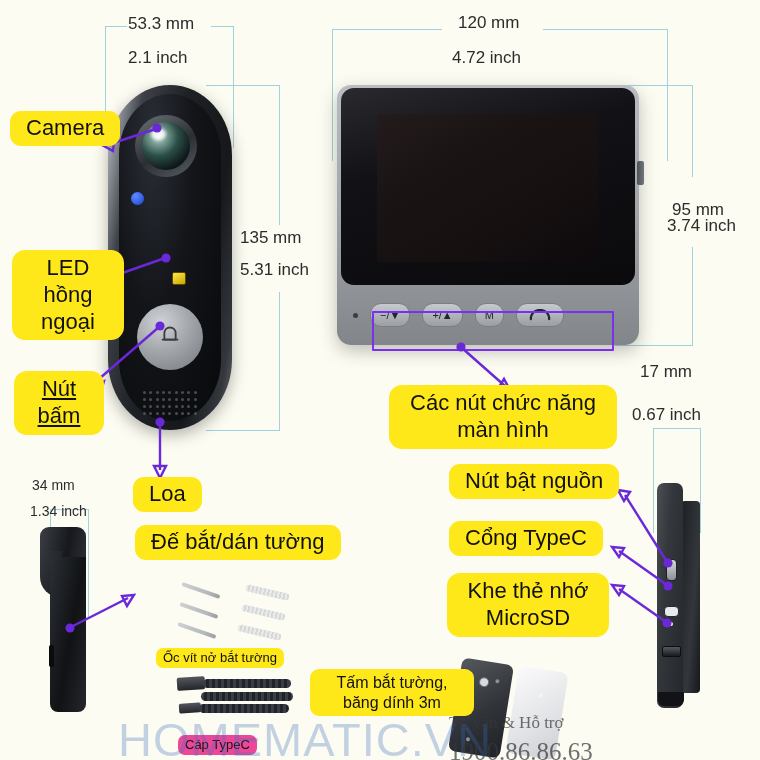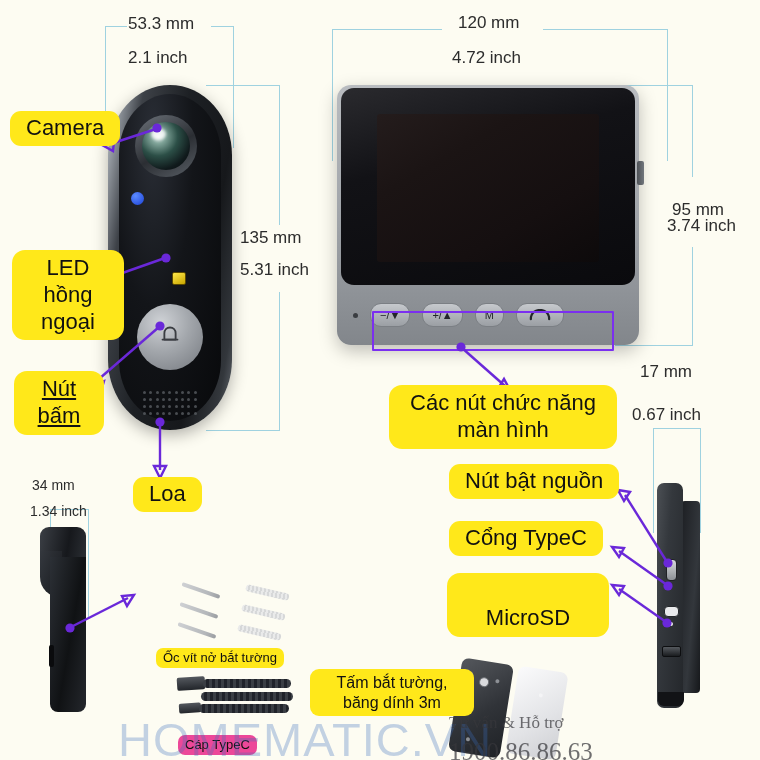--- a/index.html
+++ b/index.html
@@ -548,32 +548,33 @@
     <span>ngoại</span>
   </div>
 
   <div class="lbl two" style="left:14px; top:371px; width:74px; padding:5px 8px;text-decoration:underline;">
     <span>Nút</span><br>
     <span>bấm</span>
   </div>
 
   <div class="lbl" style="left:133px; top:477px;">Loa</div>
 
+  <div class="lbl" style="left:135px; top:525px;">Đế bắt/dán tường</div>
 
   <div class="lbl" style="left:449px; top:464px;">Nút bật nguồn</div>
 
   <div class="lbl two" style="left:389px; top:385px; width:210px; padding:5px 9px;">
     <span>Các nút chức năng</span><br>
     <span>màn hình</span>
   </div>
 
   <div class="lbl" style="left:449px; top:521px;">Cổng TypeC</div>
 
   <div class="lbl two" style="left:447px; top:573px; width:144px; padding:5px 9px;">
-    <br>
+    <span>Khe thẻ nhớ</span><br>
     <span>MicroSD</span>
   </div>
 
   <div class="lbl tiny" style="left:156px; top:648px;">Ốc vít nở bắt tường</div>
 
   <div class="lbl tiny" style="left:178px; top:735px; background:#ec4899;">Cáp TypeC</div>
 
   <div class="lbl mid two" style="left:310px; top:669px; width:148px; padding:4px 8px;">
     <span>Tấm bắt tường,</span><br>
     <span>băng dính 3m</span>

